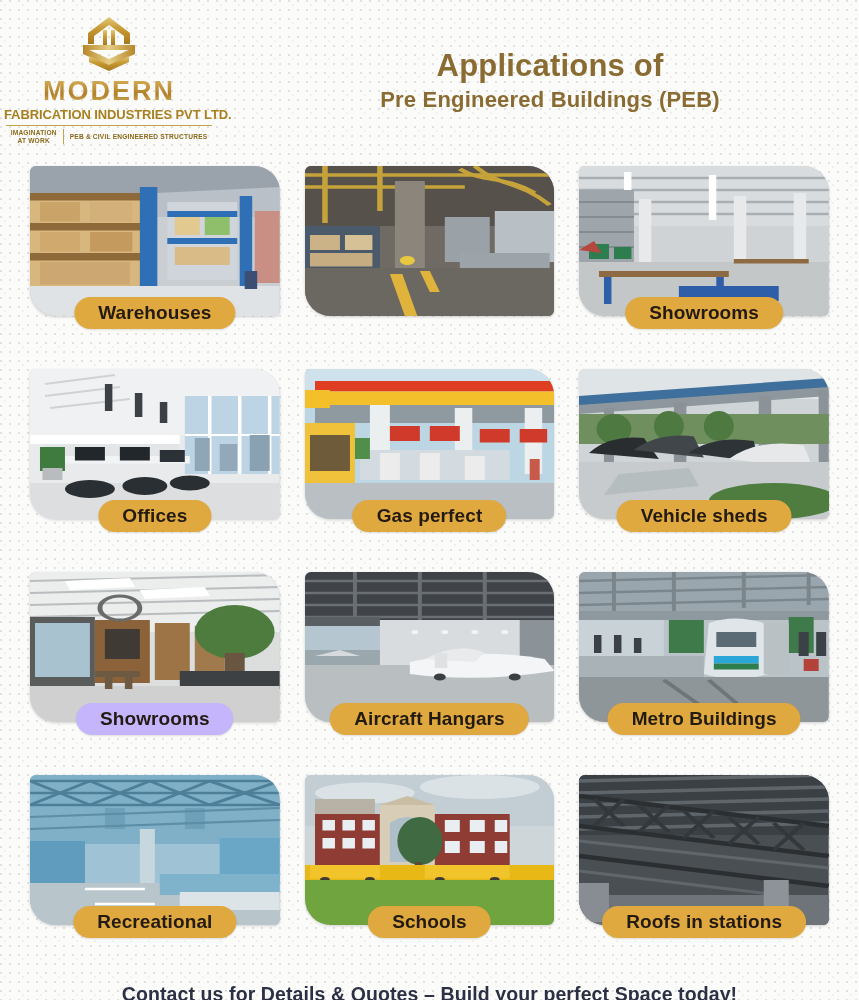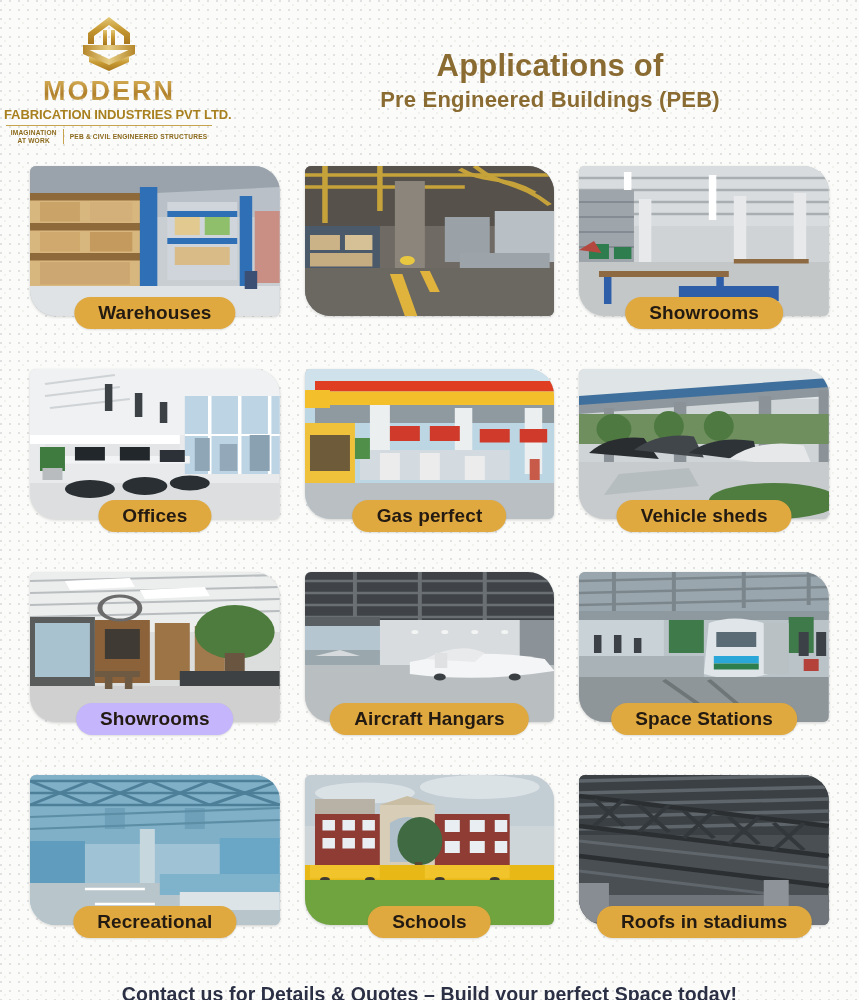--- a/index.html
+++ b/index.html
@@ -451,21 +451,21 @@
               <rect x="14" y="42" width="3" height="12"></rect>
               <rect x="22" y="44" width="3" height="10"></rect>
             </g>
        <g fill="#3c4148">
               <rect x="88" y="40" width="4" height="16"></rect>
               <rect x="95" y="40" width="4" height="16"></rect>
             </g>
        <rect x="90" y="58" width="6" height="8" fill="#b4423a"></rect>
           </svg>
         </div>
-        <div class="card-label" style="background: rgb(224, 169, 63);"><span style="color: rgb(35, 26, 18);">Space Stations</span></div>
+        <div class="card-label" style="background: rgb(224, 169, 63);"><span style="color: rgb(35, 26, 18);">Metro Buildings</span></div>
       </div>
       <div class="card">
         <div class="card-img">
           <svg viewBox="0 0 100 100" preserveAspectRatio="none">
             <rect width="100" height="100" fill="#9fc3d4"></rect>
        <rect x="0" y="0" width="100" height="46" fill="#7fb0c8"></rect>
        <g stroke="#4d7f99" stroke-width="1.8" fill="none">
          <path d="M0 4 H100"></path>
               <path d="M0 12 H100"></path>
               <path d="M0 20 H100"></path>
@@ -572,21 +572,21 @@
        </g>
        <g stroke="#60676c" stroke-width="2" fill="none">
          <path d="M0 44 L100 62"></path>
               <path d="M0 64 L100 84"></path>
        </g>
        <rect x="0" y="80" width="100" height="20" fill="#6e7479"></rect>
        <rect x="74" y="70" width="10" height="22" fill="#8d9398"></rect>
        <rect x="0" y="72" width="12" height="26" fill="#878d92"></rect>
           </svg>
         </div>
-        <div class="card-label" style="background: rgb(224, 169, 63);"><span style="color: rgb(35, 26, 18);">Roofs in stadiums</span></div>
+        <div class="card-label" style="background: rgb(224, 169, 63);"><span style="color: rgb(35, 26, 18);">Roofs in stations</span></div>
       </div>
     </div>
 
   <div class="footer">
     <div class="footer-text" style="color: rgb(43, 48, 69);">Contact us for Details &amp; Quotes – Build your perfect Space today!</div>
   </div>
 
 </div>
 
 </body></html>

